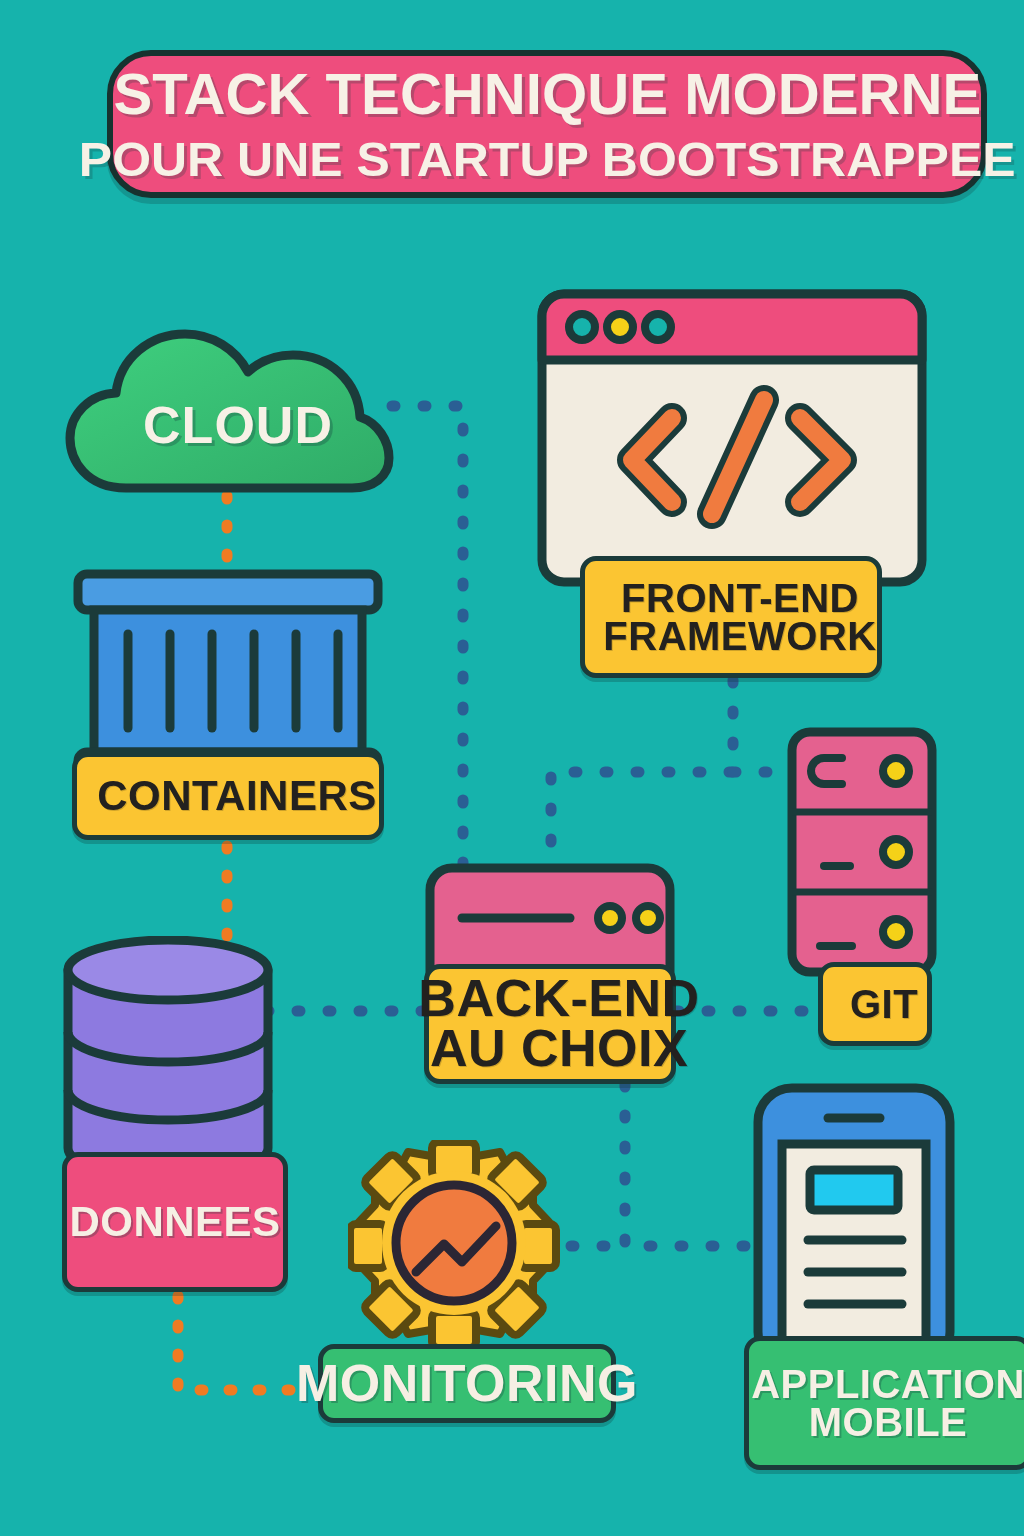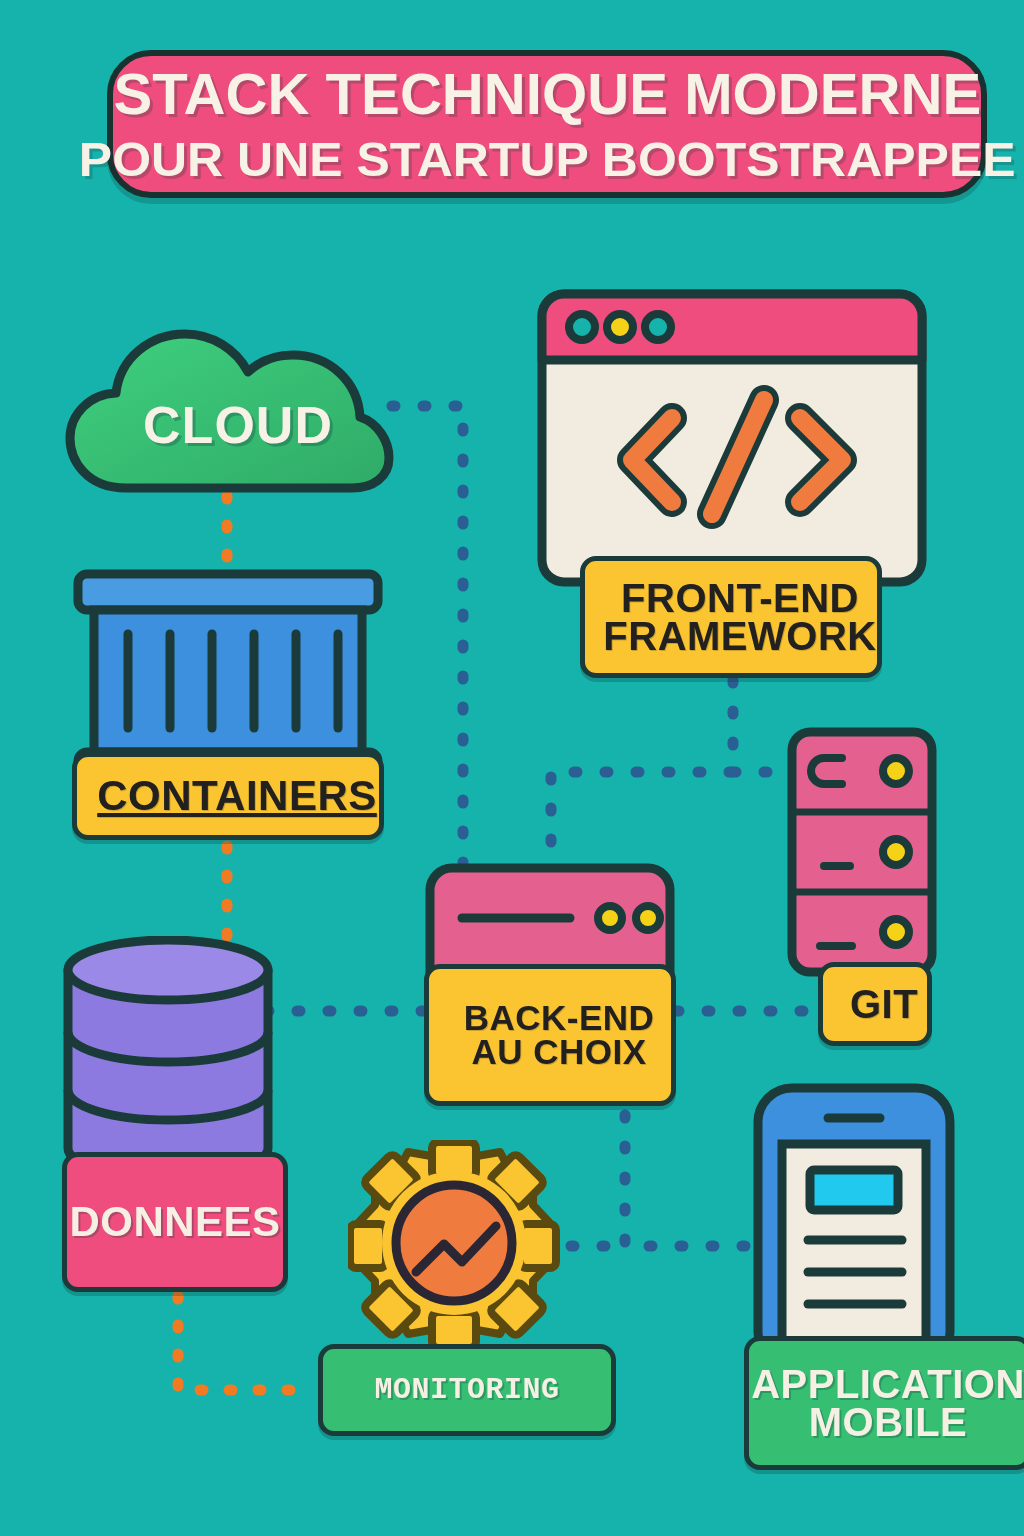--- a/index.html
+++ b/index.html
@@ -49,26 +49,26 @@
               transform:scaleX(1.02); }
   #title .l2{ font-size:49px; font-weight:900; color:#f7f1e6; margin-top:4px;
               text-shadow:3px 3px 0 rgba(20,60,58,.25); white-space:nowrap;
               transform:scaleX(1.02); }
 
   
   .art{ position:absolute; z-index:4; }
   .conn{ position:absolute; left:0; top:0; width:1024px; height:1536px; z-index:2; }
 
   
-  #lbl-containers{ left:72px;  top:752px;  width:312px; height:88px;  font-size:42px;text-decoration:underline; }
+  #lbl-containers{ left:72px;  top:752px;  width:312px; height:88px;  font-size:42px; }
   #lbl-frontend  { left:580px; top:556px;  width:302px; height:122px; font-size:40px; }
-  #lbl-backend   { left:424px; top:964px;  width:252px; height:142px; font-size:35px; }
+  #lbl-backend   { left:424px; top:964px;  width:252px; height:120px; font-size:52px; }
   #lbl-git       { left:818px; top:962px;  width:114px; height:84px;  font-size:40px; }
   #lbl-db        { left:62px;  top:1152px; width:226px; height:140px; font-size:42px; }
-  #lbl-monitoring{ left:318px; top:1344px; width:298px; height:92px;  font-size:30px;font-family:Liberation Mono, monospace; }
+  #lbl-monitoring{ left:318px; top:1344px; width:298px; height:79px;  font-size:52px; }
   #lbl-mobile    { left:744px; top:1336px; width:288px; height:134px; font-size:40px; }
 
   #cloudText{
     position:absolute; left:88px; top:395px; width:300px;
     text-align:center; font-size:52px; font-weight:700; color:#f7f1e6;
     text-shadow:3px 3px 0 rgba(20,60,58,.30);
     z-index:6; letter-spacing:1px;
   }
 </style>
 </head>

